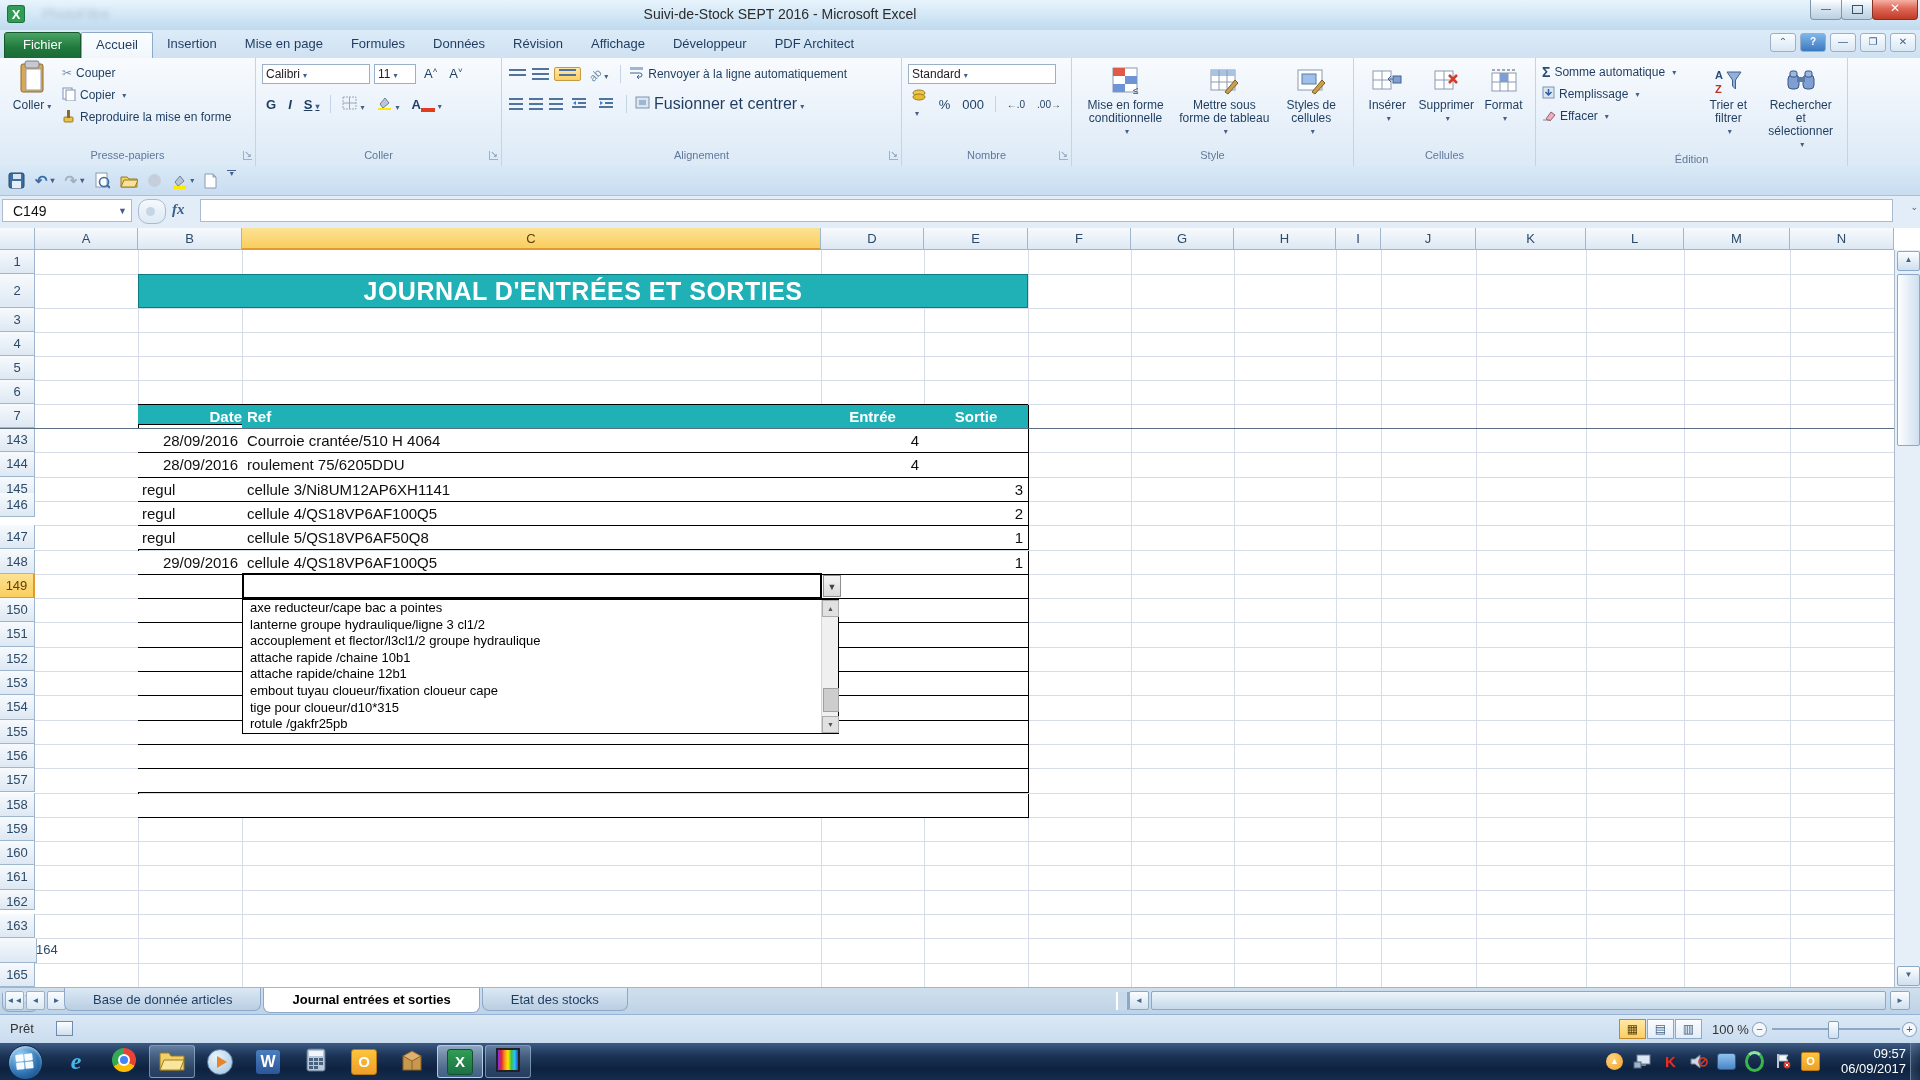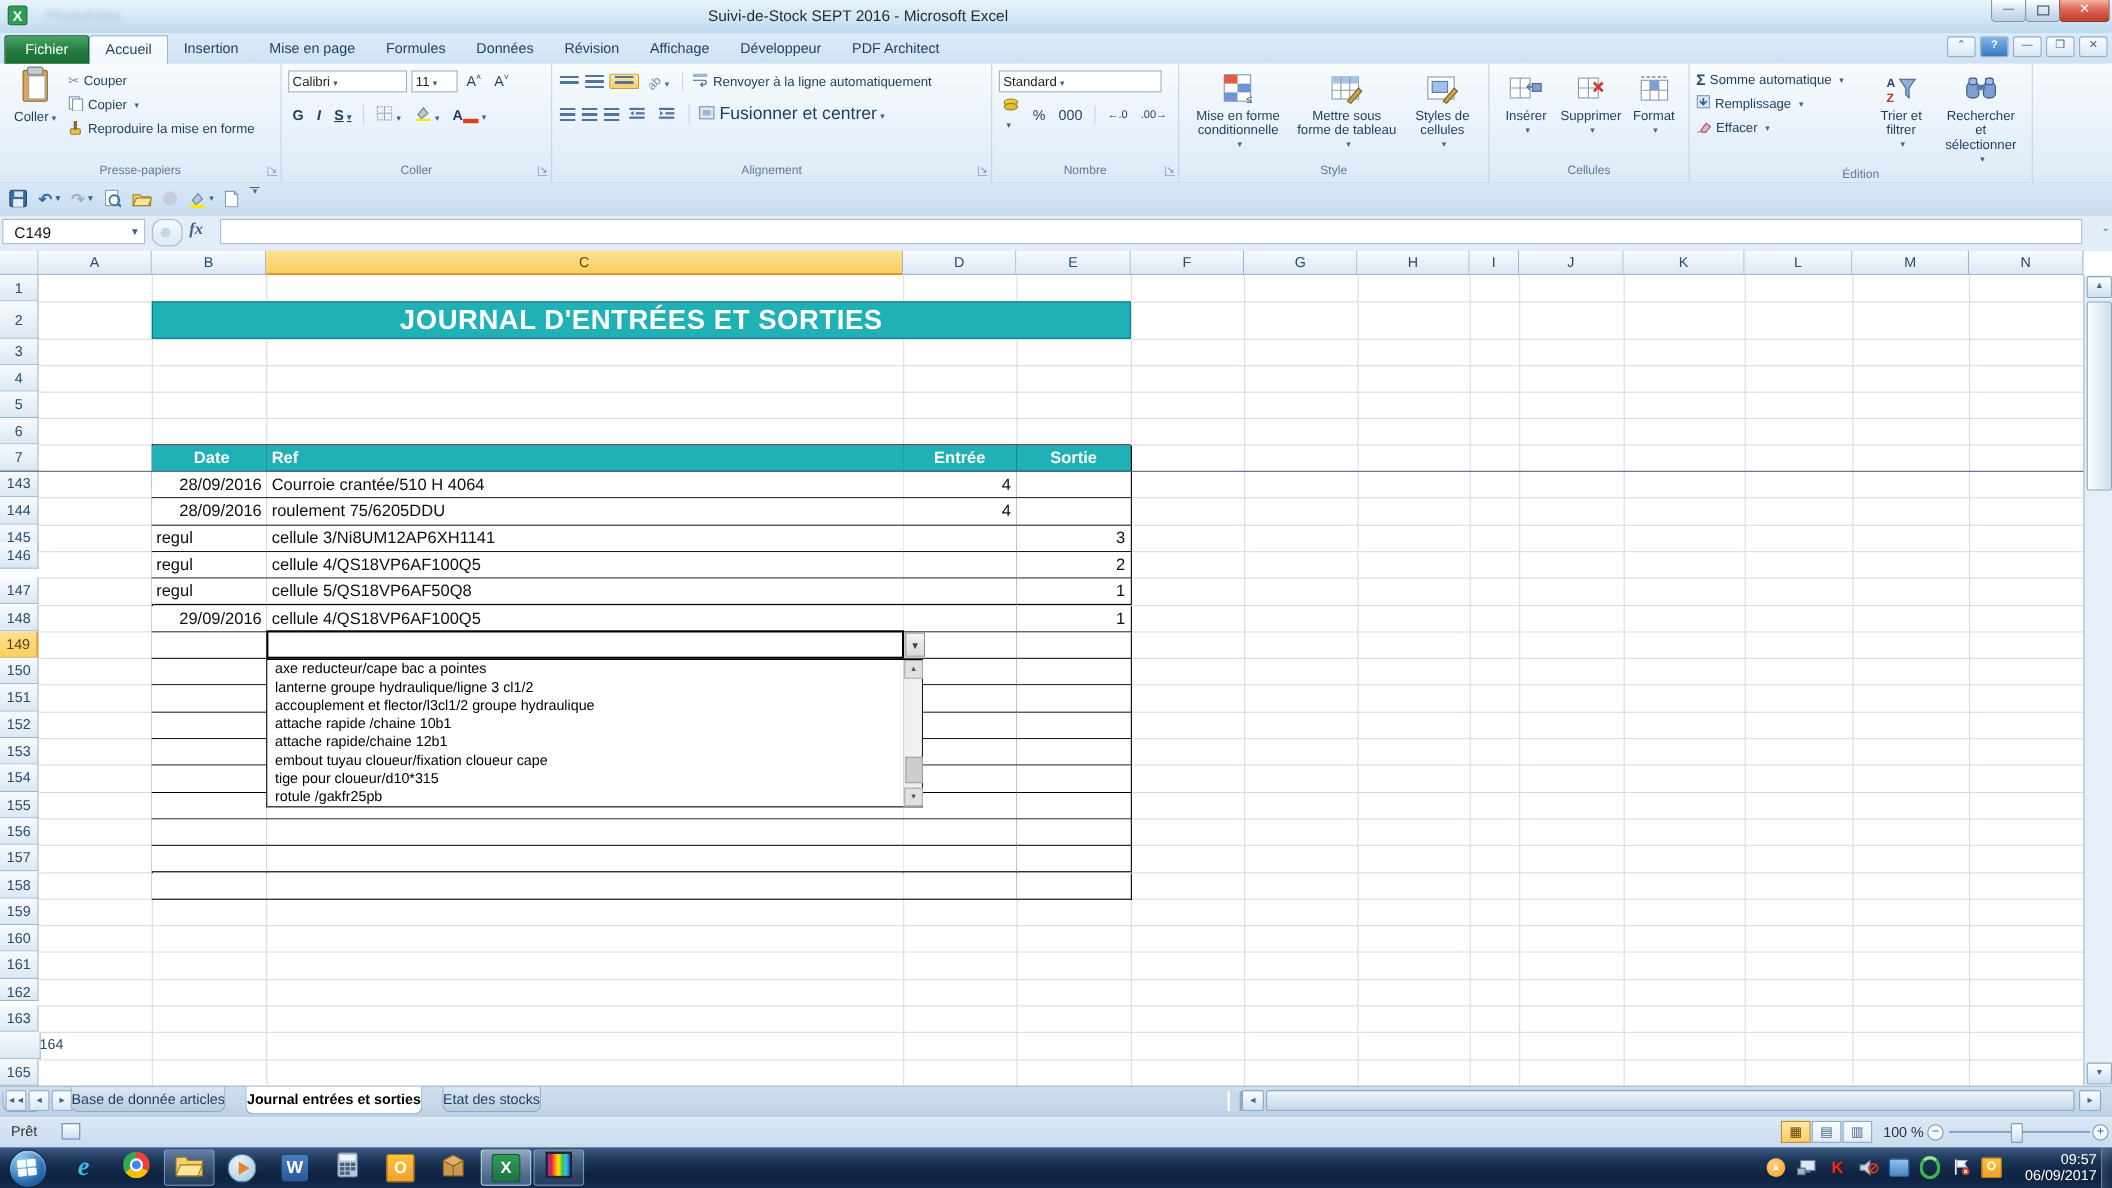--- a/index.html
+++ b/index.html
@@ -113,22 +113,22 @@
     background:linear-gradient(#fdfeff,#cfdfef);font-size:8px;text-align:center;line-height:16px;color:#44658c;}
   .sbth{position:absolute;left:2px;width:21px;border:1px solid #8ba8c7;border-radius:2px;
     background:linear-gradient(90deg,#fdfeff,#cfdfef);}
   
   .sheetstrip{position:absolute;top:987px;left:0;width:1920px;height:27px;
     background:linear-gradient(#cfdfee,#bfd3e6);border-top:1px solid #9eb6ce;box-sizing:border-box;}
   .navb{display:inline-block;width:17px;height:17px;margin:3px 1px 0;text-align:center;
     font-size:8px;line-height:17px;color:#41628a;background:linear-gradient(#fafdff,#d9e7f3);
     border:1px solid #9bb0c7;border-radius:2px;}
   #sheet-tabs{position:absolute;left:64px;top:0;display:flex;height:26px;}
-  .stab{padding:4px 0 0;font-size:13px;color:#1e3c5f;background:linear-gradient(#dce8f4,#b9cee3);
-    border:1px solid #8ea8c8;border-top:none;border-radius:0 0 7px 7px;margin-right:18px;height:18px;}
+  .stab{padding:4px 28px 0;font-size:13px;color:#1e3c5f;background:linear-gradient(#dce8f4,#b9cee3);
+    border:1px solid #8ea8c8;border-top:none;border-radius:0 0 7px 7px;margin-right:2px;height:18px;}
   .stab.active{background:#fff;font-weight:bold;color:#000;height:20px;z-index:2;}
   .instab{display:inline-block;margin:3px 0 0 4px;width:34px;height:18px;
     background:linear-gradient(#dce8f4,#b9cee3);border:1px solid #8ea8c8;border-top:none;
     border-radius:0 0 7px 7px;text-align:center;font-size:10px;color:#b58a1f;}
   .hsplit{position:absolute;left:1116px;top:4px;width:9px;height:18px;
     border-left:2px solid #fff;border-right:2px solid #8ea8c8;background:#c7d9ea;}
   .hsb{position:absolute;top:3px;height:19px;box-sizing:border-box;
     border:1px solid #8ba8c7;border-radius:2px;background:linear-gradient(#fdfeff,#cfdfef);
     font-size:8px;text-align:center;line-height:17px;color:#44658c;}
   .hsth{position:absolute;top:3px;height:19px;box-sizing:border-box;border:1px solid #8ba8c7;
@@ -606,21 +606,21 @@
     <div class="gl" style="left: 35px; top: 588.8px; width: 1859px; height: 1px;"></div>
     <div class="gl" style="left: 35px; top: 613.1px; width: 1859px; height: 1px;"></div>
     <div class="gl" style="left: 35px; top: 637.4px; width: 1859px; height: 1px;"></div>
     <div class="gl" style="left: 35px; top: 661.7px; width: 1859px; height: 1px;"></div>
     <div class="gl" style="left: 35px; top: 686px; width: 1859px; height: 1px;"></div>
     <div class="gl" style="left: 35px; top: 710.3px; width: 1859px; height: 1px;"></div>
     <div class="gl" style="left: 35px; top: 734.6px; width: 1859px; height: 1px;"></div>
     <div class="gl" style="left: 35px; top: 758.9px; width: 1859px; height: 1px;"></div>
     <div class="banner" style="left: 138px; top: 46px; width: 890px; height: 34px; line-height: 32px; z-index: 2;">JOURNAL D'ENTRÉES ET SORTIES</div>
     <div class="tblwrap" style="left: 138px; top: 176px; width: 890px; height: 412.8px; z-index: 2;">
-      <div class="tcell hdr" style="left: -1px; top: 0px; width: 105px; height: 39px; line-height: 24px; text-align: center; padding-left: 5px;">Date</div>
+      <div class="tcell hdr" style="left: -1px; top: 0px; width: 105px; height: 20px; line-height: 24px; text-align: right; padding-left: 5px;">Date</div>
       <div class="tcell hdr" style="left: 103px; top: 0px; width: 580px; height: 24px; line-height: 24px; text-align: left; padding-left: 5px;">Ref</div>
       <div class="tcell hdr" style="left: 682px; top: 0px; width: 104px; height: 24px; line-height: 24px; text-align: center;">Entrée</div>
       <div class="tcell hdr" style="left: 785px; top: 0px; width: 105px; height: 24px; line-height: 24px; text-align: center;">Sortie</div>
       <div class="tcell" style="left: -1px; top: 24px; width: 105px; height: 24.3px; line-height: 24.3px; text-align: right; padding-right: 4px;">28/09/2016</div>
       <div class="tcell" style="left: 103px; top: 24px; width: 580px; height: 24.3px; line-height: 24.3px; text-align: left; padding-left: 5px;">Courroie crantée/510 H 4064</div>
       <div class="tcell" style="left: 682px; top: 24px; width: 104px; height: 24.3px; line-height: 24.3px; text-align: right; padding-right: 5px;">4</div>
       <div class="tcell" style="left: 785px; top: 24px; width: 105px; height: 24.3px; line-height: 24.3px; text-align: right; padding-right: 5px;"></div>
       <div class="tcell" style="left: -1px; top: 48.3px; width: 105px; height: 24.3px; line-height: 24.3px; text-align: right; padding-right: 4px;">28/09/2016</div>
       <div class="tcell" style="left: 103px; top: 48.3px; width: 580px; height: 24.3px; line-height: 24.3px; text-align: left; padding-left: 5px;">roulement 75/6205DDU</div>
       <div class="tcell" style="left: 682px; top: 48.3px; width: 104px; height: 24.3px; line-height: 24.3px; text-align: right; padding-right: 5px;">4</div>

